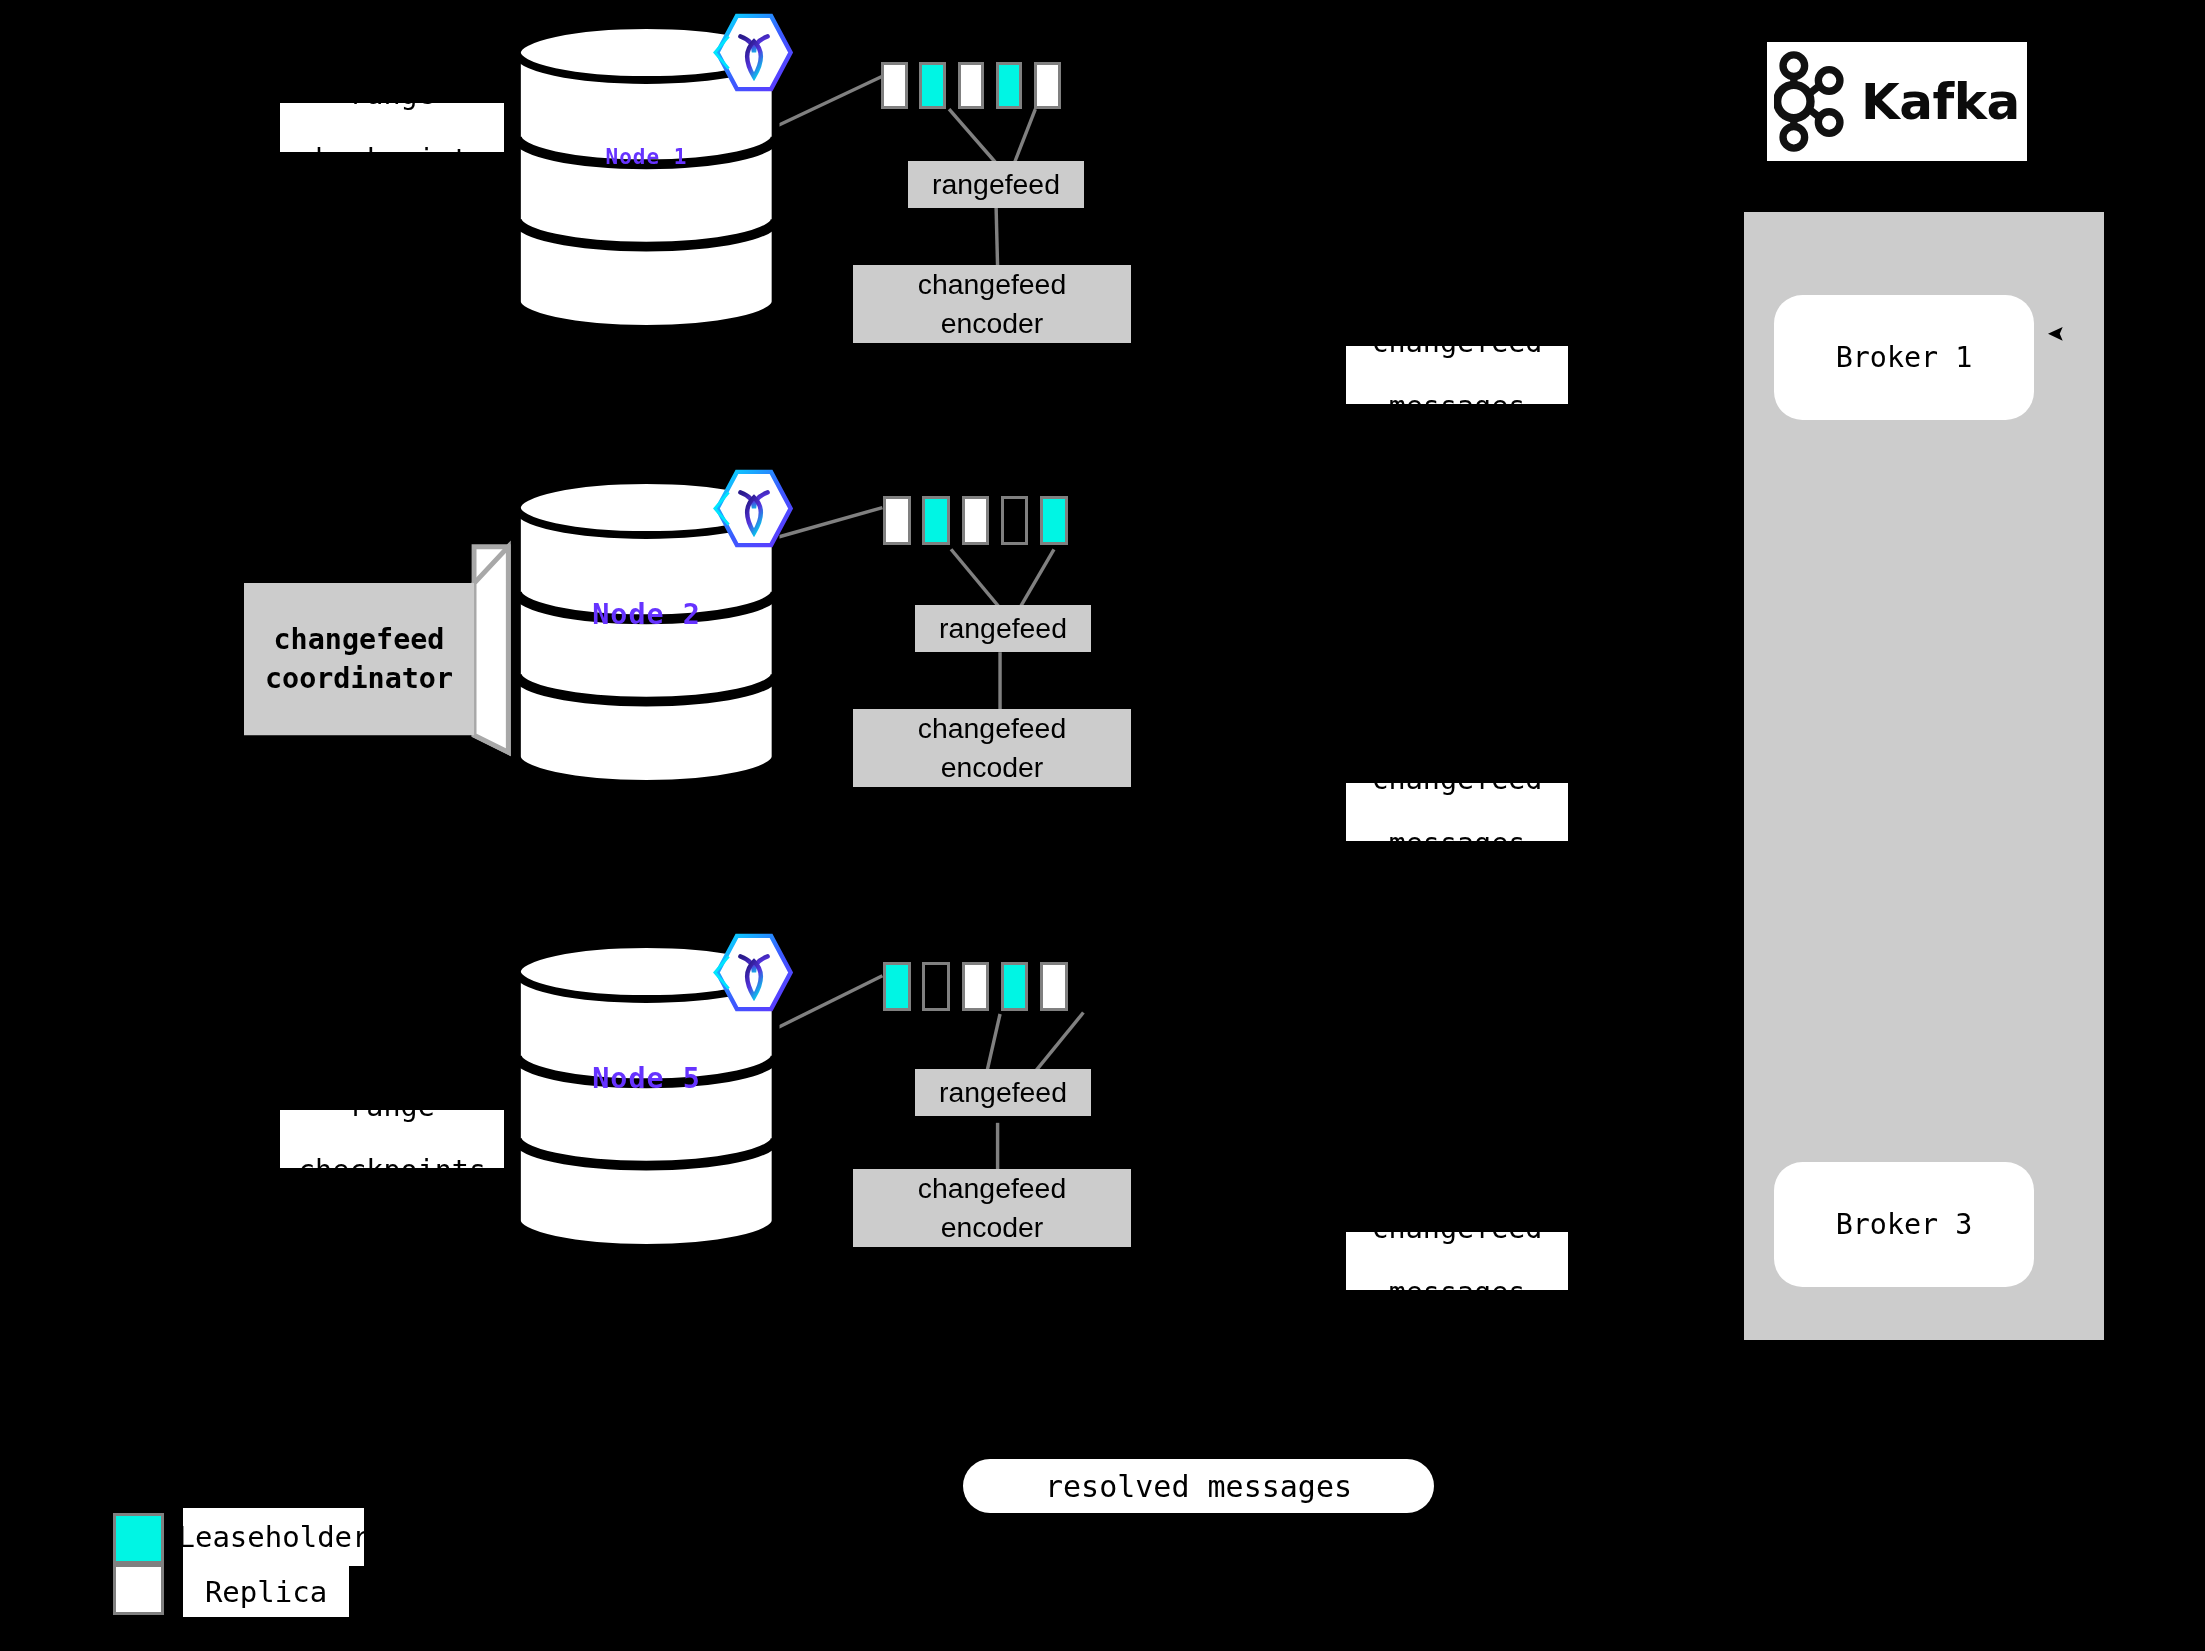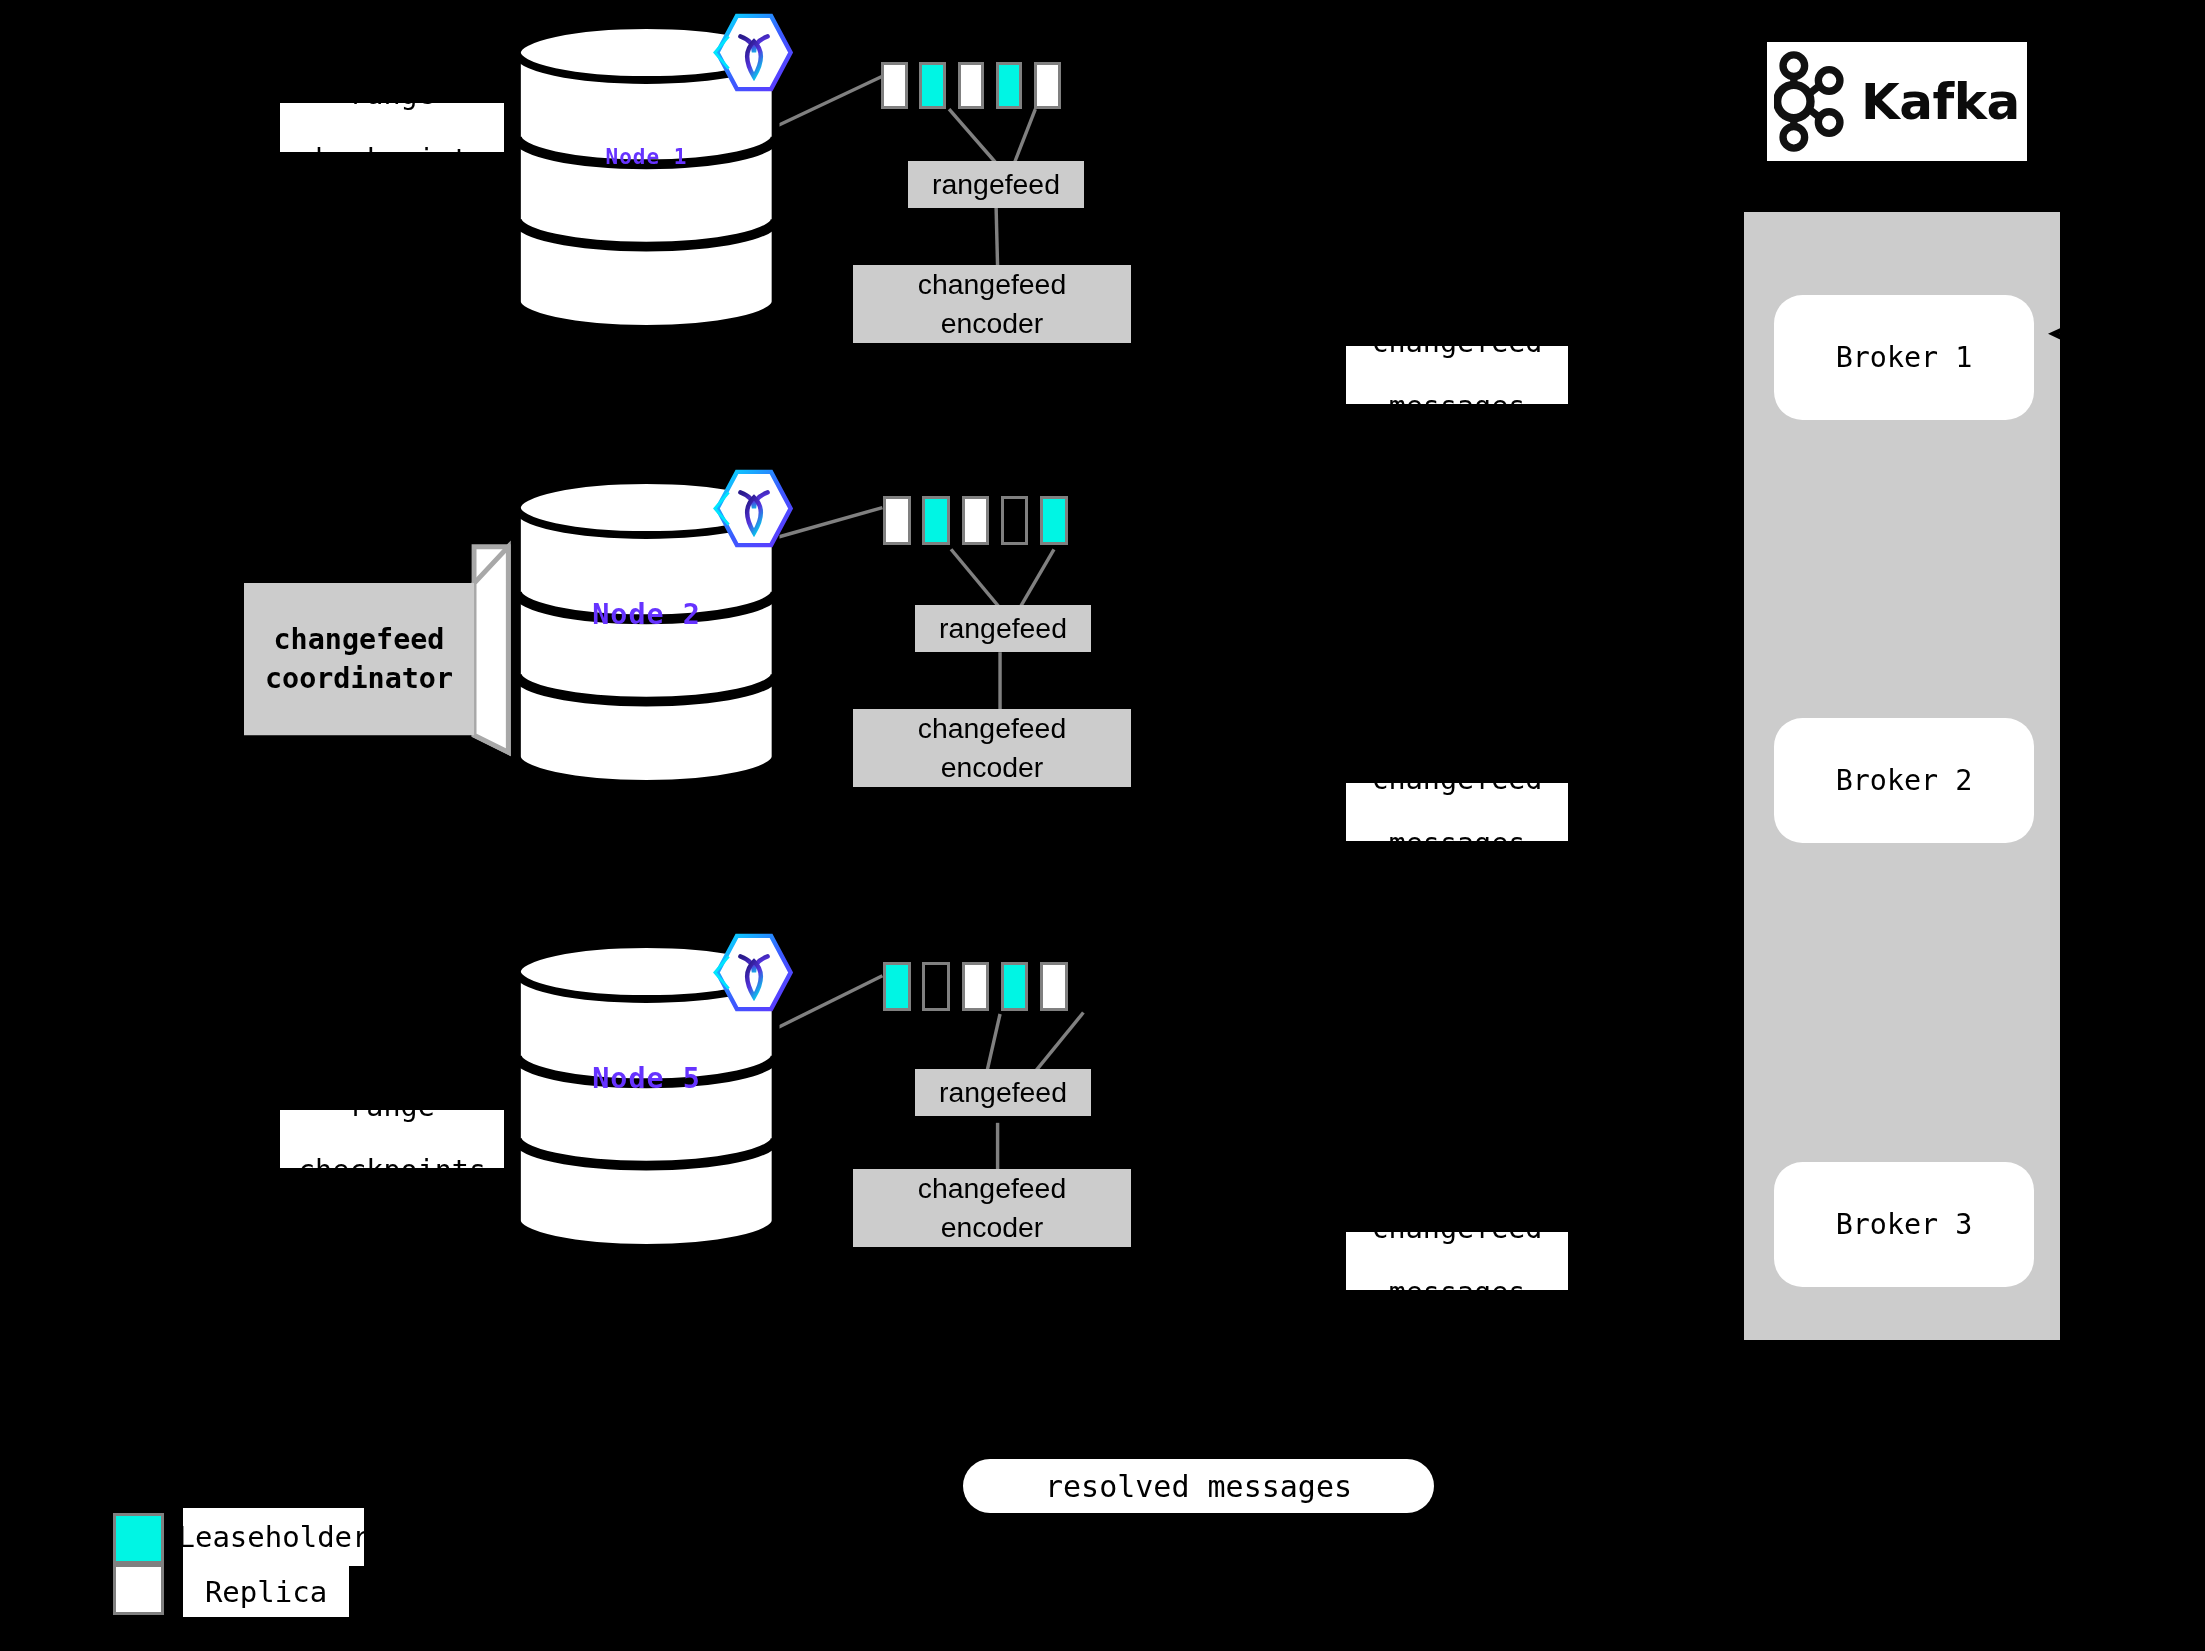--- a/index.html
+++ b/index.html
@@ -383,26 +383,23 @@
         <circle cx="112" cy="148" r="22" fill="none" stroke="#111111" stroke-width="15"></circle>
         <line x1="40" y1="54" x2="40" y2="71" stroke="#111111" stroke-width="15"></line>
         <line x1="40" y1="139" x2="40" y2="156" stroke="#111111" stroke-width="15"></line>
         <line x1="68" y1="92" x2="93" y2="72" stroke="#111111" stroke-width="15"></line>
         <line x1="68" y1="118" x2="93" y2="138" stroke="#111111" stroke-width="15"></line>
       </svg>
     </span>
     <span class="kafka-word" style="font-size:50px;">Kafka</span>
   </div>
 
-  <div class="abs broker-panel" style="left:1744px; top:212px; width:316px; height:1128px;">
+  <div class="abs broker-panel" style="left:1744px; top:212px; width:360px; height:1128px;">
     <div class="broker-pill" style="left:30px; top:83px; width:260px; height:125px; font-size:28.4px;">
       <span>Broker 1</span>
-    </div>
-    <div class="broker-pill" style="left:30px; top:506px; width:260px; height:125px; font-size:28.4px;">
-      <span>Broker 2</span>
     </div>
     <div class="broker-pill" style="left:30px; top:950px; width:260px; height:125px; font-size:28.4px;">
       <span>Broker 3</span>
     </div>
   </div>
 
   <div class="abs" style="left:2048px; top:324px; width:19.6px; height:19.6px;">
     <svg width="19.6" height="19.6" viewBox="0 0 40 40">
       <polygon points="0,20 30,6 24,20 30,34" fill="#000000"></polygon>
     </svg>

